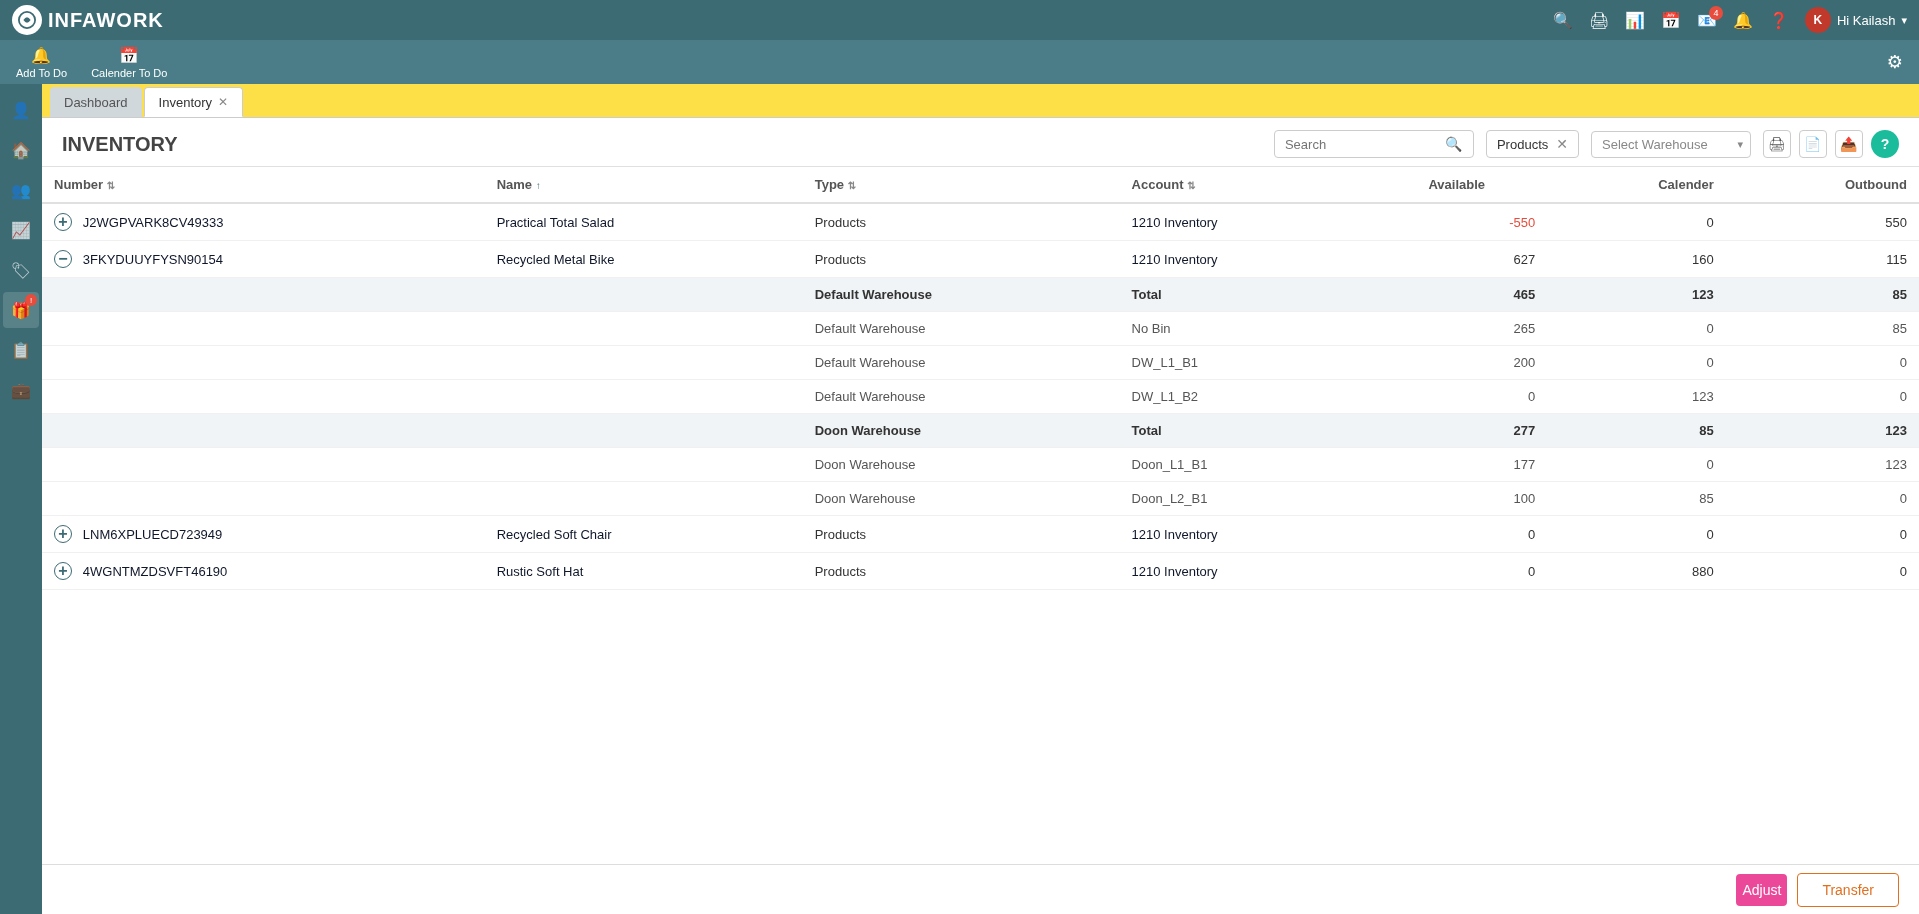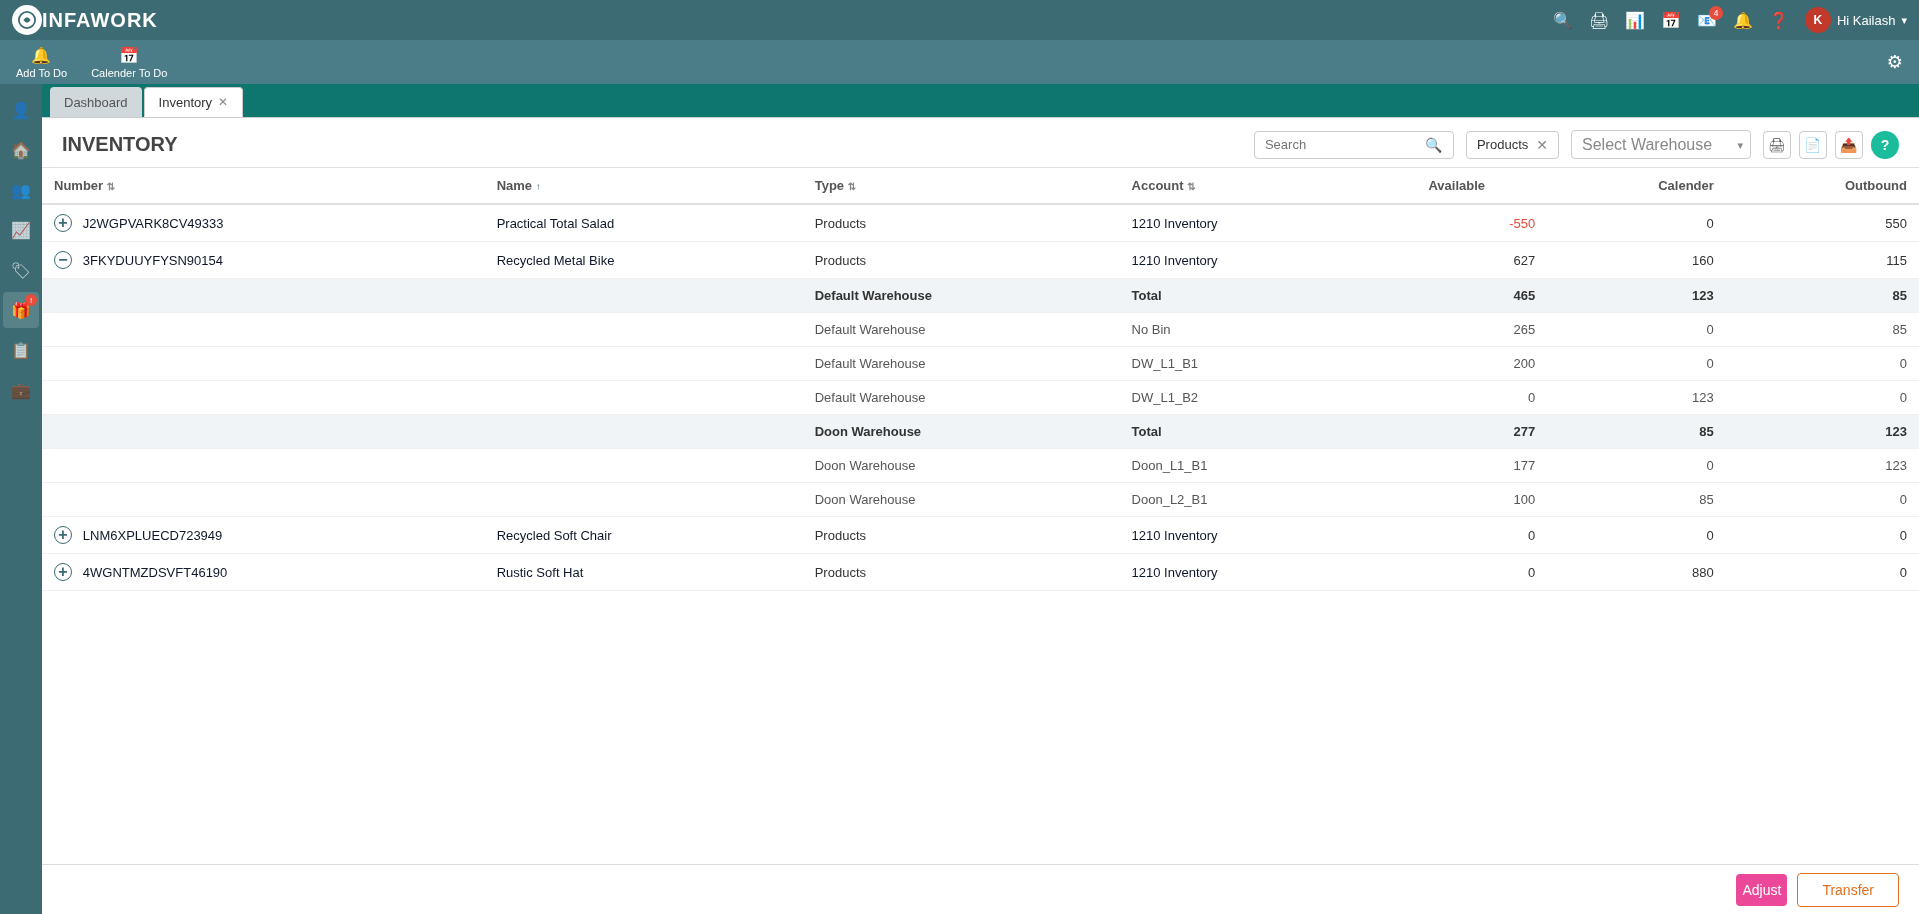--- a/index.html
+++ b/index.html
@@ -11,20 +11,21 @@
       height: 40px;
       display: flex;
       align-items: center;
       padding: 0 12px;
       justify-content: space-between;
       flex-shrink: 0;
     }
     .top-nav-logo {
       display: flex;
       align-items: center;
+      gap: 6px;
     }
     .logo-icon {
       width: 30px;
       height: 30px;
       border-radius: 50%;
       background: white;
       display: flex;
       align-items: center;
       justify-content: center;
       font-weight: bold;
@@ -167,21 +168,21 @@
     .content-area {
       flex: 1;
       display: flex;
       flex-direction: column;
       background: white;
       overflow: hidden;
     }
 
     
     .tabs-bar {
-      background: #0f766e;
+      background: #fde047;
       display: flex;
       align-items: flex-end;
       padding: 0 0 0 8px;
       height: 34px;
       border-bottom: 1px solid #ccc;
       flex-shrink: 0;
     }
     .tab {
       padding: 6px 14px;
       font-size: 13px;
@@ -259,24 +260,24 @@
     }
     .filter-tag-x {
       cursor: pointer;
       color: #888;
       font-size: 14px;
     }
     .warehouse-select {
       border: 1px solid #ccc;
       border-radius: 4px;
       padding: 5px 10px;
-      font-size: 16px;
+      font-size: 13px;
       background: white;
       color: #888;
-      width: 180px;
+      width: 160px;
       appearance: none;
       cursor: pointer;
     }
     .header-actions {
       display: flex;
       align-items: center;
       gap: 8px;
     }
     .header-action-btn {
       width: 28px;

